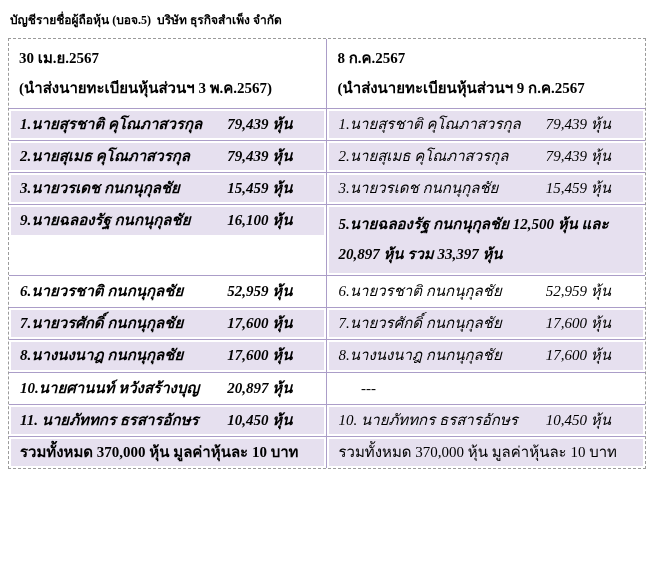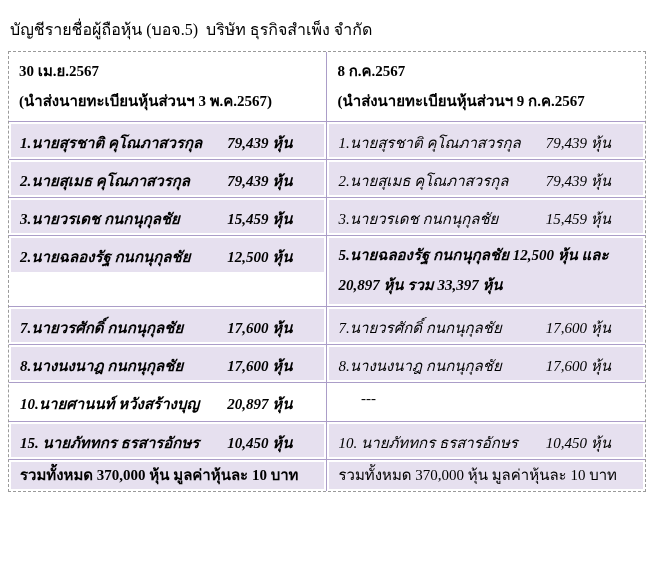--- a/index.html
+++ b/index.html
@@ -12,23 +12,23 @@
     color: #000000;
   }
   .page {
     width: 653px;
     height: 573px;
     box-sizing: border-box;
     padding: 8px 7px 0 8px;
     overflow: hidden;
   }
   .doc-title {
-    font-size: 16px;
-    font-weight: normal;
-    margin: 9px 0 9px 2px;
+    font-size: 12px;
+    font-weight: bold;
+    margin: 2px 0 9px 2px;
     white-space: pre-wrap;
   }
   table.shareholders {
     width: 638px;
     border-collapse: separate;
     border-spacing: 0;
     border: 1px dashed #9a9a9a;
     table-layout: fixed;
   }
   td {
@@ -56,21 +56,21 @@
     display: flex;
     justify-content: space-between;
     align-items: baseline;
     min-height: 20px;
     box-sizing: border-box;
     font-style: italic;
   }
   .cellbox.para { display: block; line-height: 1.95; padding-right: 8px; }
   tr.row-white .cellbox { background: #ffffff; }
   .name { white-space: pre-wrap; }
-  .shares { white-space: nowrap; padding-right: 24px; margin-top: 6px; }
+  .shares { white-space: nowrap; padding-right: 24px; }
   .bold { font-weight: bold; }
   td.col-left .cellbox { font-weight: bold; }
   
   .total-box {
     background: #e6e0ef;
     margin: 2px 2px;
     padding: 3px 8px 4px 9px;
     min-height: 20px;
     box-sizing: border-box;
   }
@@ -133,26 +133,40 @@
           <td class="">
             <div class="cellbox">
               <span class="name">3.นายวรเดช กนกนุกุลชัย</span>
               <span class="shares">15,459 หุ้น</span>
             </div>
           </td>
         </tr>
         <tr class="sep">
           <td class="col-left">
             <div class="cellbox">
-              <span class="name">2.นายฉลองรัฐ กนกนุกุลชัย</span>
-              <span class="shares">12,500 หุ้น</span>
+              <span class="name">9.นายฉลองรัฐ กนกนุกุลชัย</span>
+              <span class="shares">16,100 หุ้น</span>
             </div>
           </td>
           <td class="">
             <div class="cellbox para bold">5.นายฉลองรัฐ กนกนุกุลชัย  12,500 หุ้น และ 20,897 หุ้น  รวม  33,397 หุ้น</div>
+          </td>
+        </tr>
+        <tr class="sep row-white">
+          <td class="col-left">
+            <div class="cellbox">
+              <span class="name">6.นายวรชาติ กนกนุกุลชัย</span>
+              <span class="shares">52,959 หุ้น</span>
+            </div>
+          </td>
+          <td class="">
+            <div class="cellbox">
+              <span class="name">6.นายวรชาติ กนกนุกุลชัย</span>
+              <span class="shares">52,959 หุ้น</span>
+            </div>
           </td>
         </tr>
         <tr class="sep">
           <td class="col-left">
             <div class="cellbox">
               <span class="name">7.นายวรศักดิ์ กนกนุกุลชัย</span>
               <span class="shares">17,600 หุ้น</span>
             </div>
           </td>
           <td class="">
@@ -186,21 +200,21 @@
           <td class="">
             <div class="cellbox">
               <span class="name">      ---</span>
               <span class="shares"></span>
             </div>
           </td>
         </tr>
         <tr class="sep">
           <td class="col-left">
             <div class="cellbox">
-              <span class="name">15. นายภัททกร ธรสารอักษร</span>
+              <span class="name">11. นายภัททกร ธรสารอักษร</span>
               <span class="shares">10,450 หุ้น</span>
             </div>
           </td>
           <td class="">
             <div class="cellbox">
               <span class="name">10. นายภัททกร ธรสารอักษร</span>
               <span class="shares">10,450 หุ้น</span>
             </div>
           </td>
         </tr>

